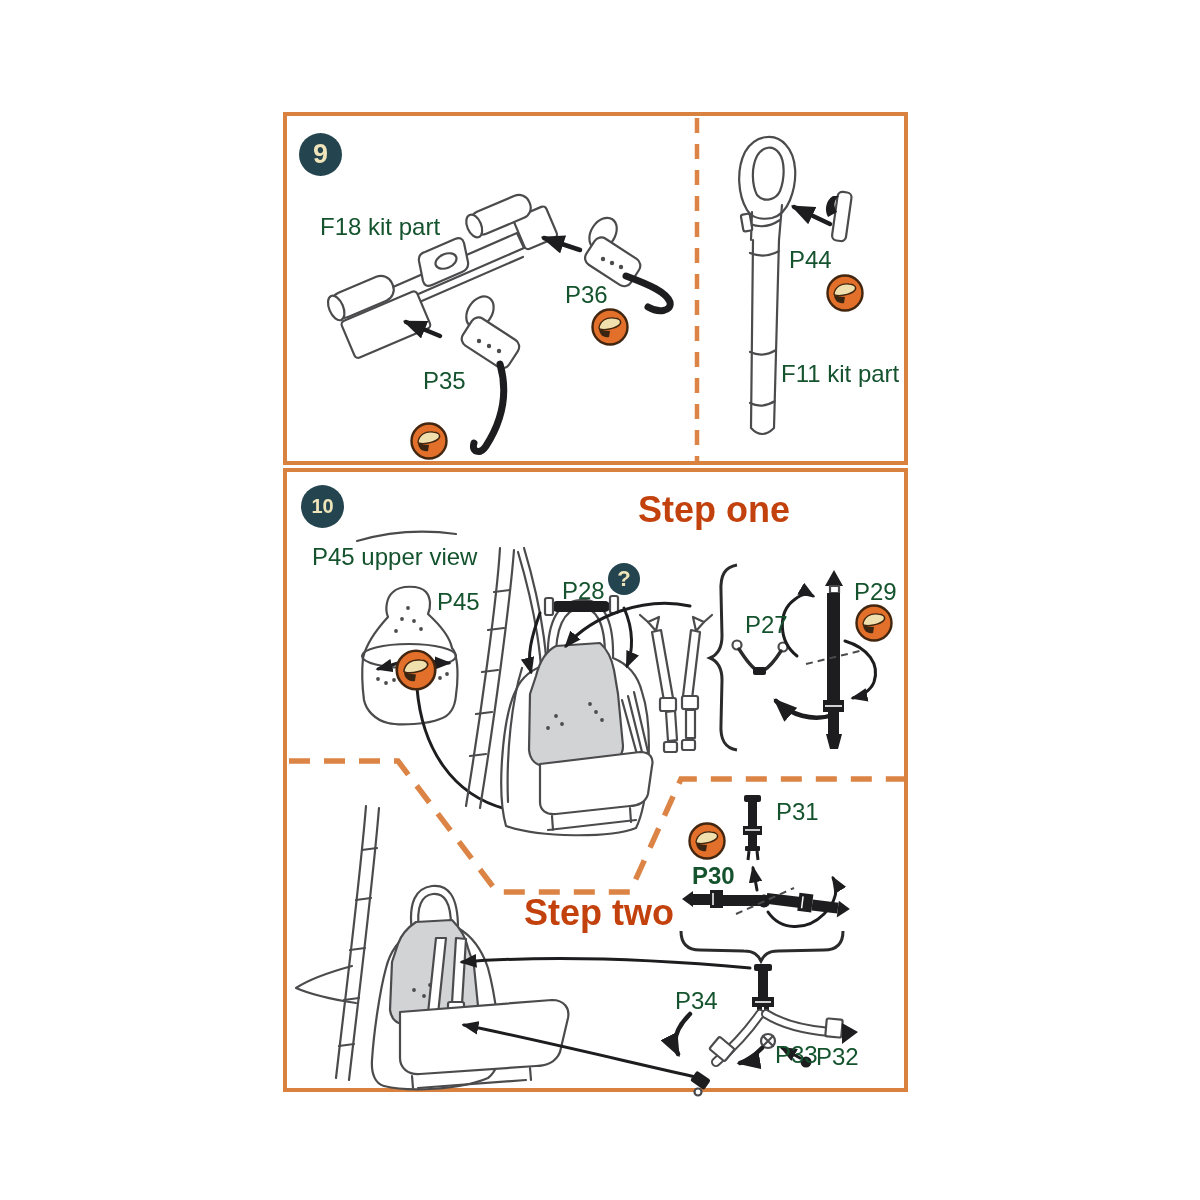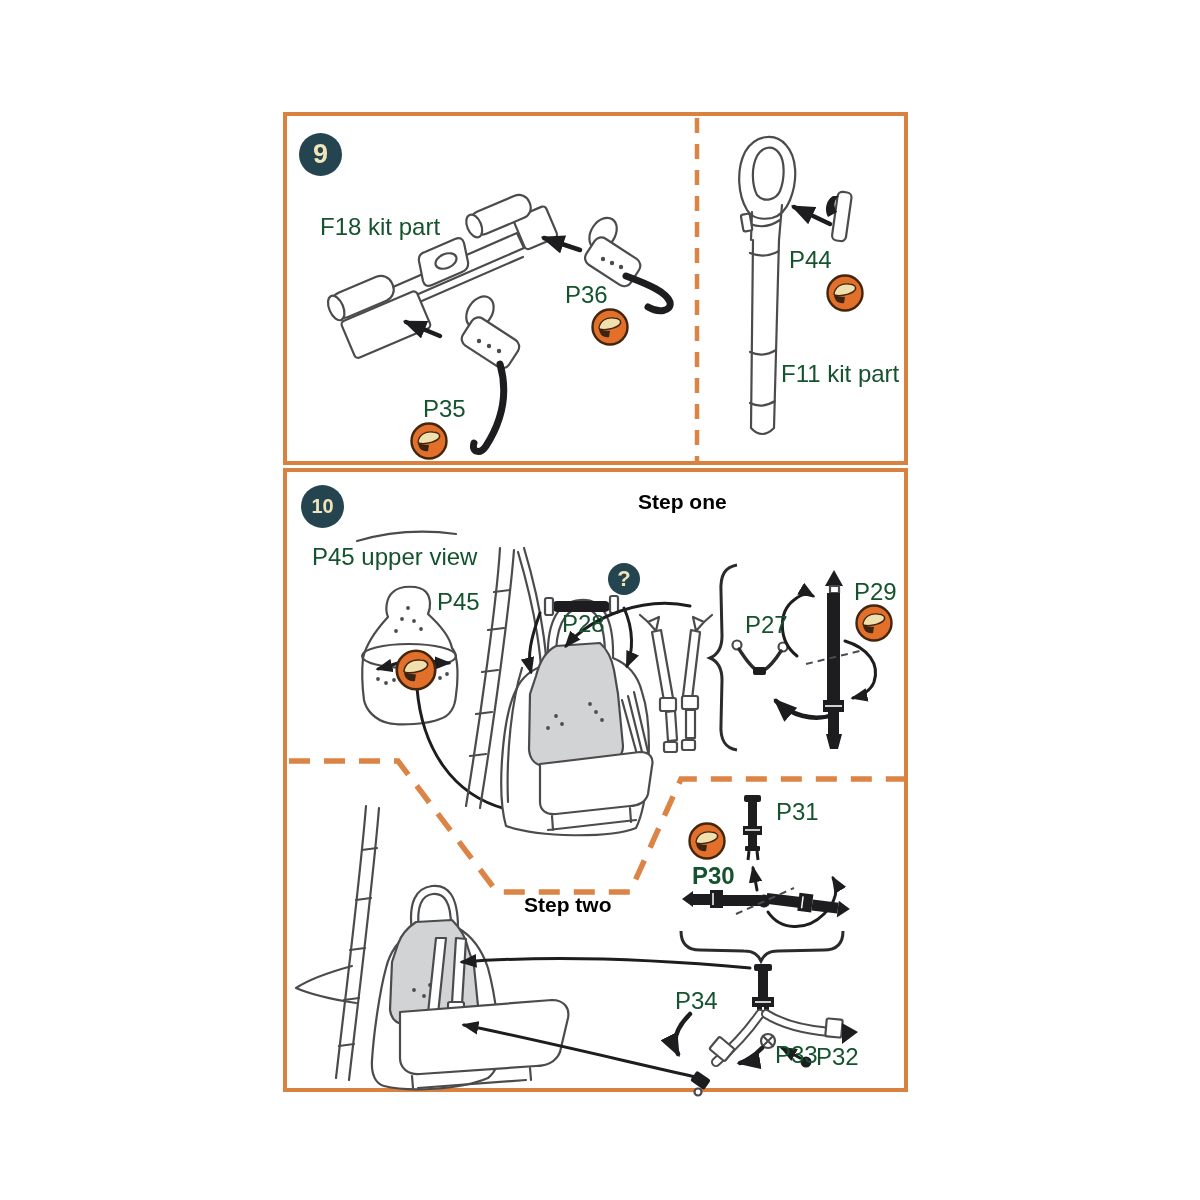--- a/index.html
+++ b/index.html
@@ -1,20 +1,20 @@
 <!DOCTYPE html>
 <html><head>
 <meta charset="utf-8">
 <style>
   html,body{margin:0;padding:0;background:#ffffff;}
   body{width:1200px;height:1200px;position:relative;font-family:"Liberation Sans",sans-serif;overflow:hidden;}
   .panel{position:absolute;border:4px solid #D9813F;box-sizing:border-box;background:transparent;}
   #art{position:absolute;left:0;top:0;pointer-events:none;}
   .lbl{position:absolute;color:#14532d;font-size:24px;line-height:1.05;white-space:nowrap;}
-  .lbl.bold{font-weight:700;color:#000000;font-size:21px;}
+  .lbl.bold{font-weight:700;color:#c2410c;font-size:36px;}
   .badge{position:absolute;background:#24454F;color:#EFE4BA;border-radius:50%;
          display:flex;align-items:center;justify-content:center;font-weight:700;}
   .step-badge{width:43px;height:43px;font-size:27px;}
   .q-badge{width:32px;height:32px;font-size:22px;}
   .resin{position:absolute;width:40px;height:40px;}
   .resin.big{width:44px;height:44px;}
   .resin svg{width:100%;height:100%;display:block;}
 </style>
 </head>
 <body>
@@ -269,28 +269,28 @@
     <path class="arr" d="M800,1058 L782,1048" marker-end="url(#ah)"></path>
   </g>
 </svg>
 
 <div class="badge step-badge" style="left:299px;top:133px;">9</div>
 <div class="badge step-badge" style="left:301px;top:485px;font-size:20px;">10</div>
 <div class="badge q-badge" style="left:608px;top:563px;">?</div>
 
 <div class="lbl" style="left:320px;top:214px;">F18 kit part</div>
 <div class="lbl" style="left:565px;top:282px;">P36</div>
-<div class="lbl" style="left:423px;top:396px;text-align:right;">P35</div>
+<div class="lbl" style="left:423px;top:368px;text-align:right;">P35</div>
 <div class="lbl" style="left:789px;top:247px;">P44</div>
 <div class="lbl" style="left:781px;top:361px;">F11 kit part</div>
 
 <div class="lbl bold" style="left:638px;top:491px;">Step one</div>
 <div class="lbl" style="left:312px;top:544px;">P45 upper view</div>
 <div class="lbl" style="left:437px;top:589px;">P45</div>
-<div class="lbl" style="left:562px;top:578px;margin-top:33px;">P28</div>
+<div class="lbl" style="left:562px;top:578px;">P28</div>
 <div class="lbl" style="left:737px;top:612px;margin-left:8px;">P27</div>
 <div class="lbl" style="left:854px;top:579px;">P29</div>
 
 <div class="lbl bold" style="left:524px;top:894px;">Step two</div>
 <div class="lbl" style="left:776px;top:799px;">P31</div>
 <div class="lbl" style="left:692px;top:863px;font-weight:bold;">P30</div>
 <div class="lbl" style="left:675px;top:988px;">P34</div>
 <div class="lbl" style="left:775px;top:1018px;margin-top:24px;">P33</div>
 <div class="lbl" style="left:816px;top:1044px;">P32</div>
 

